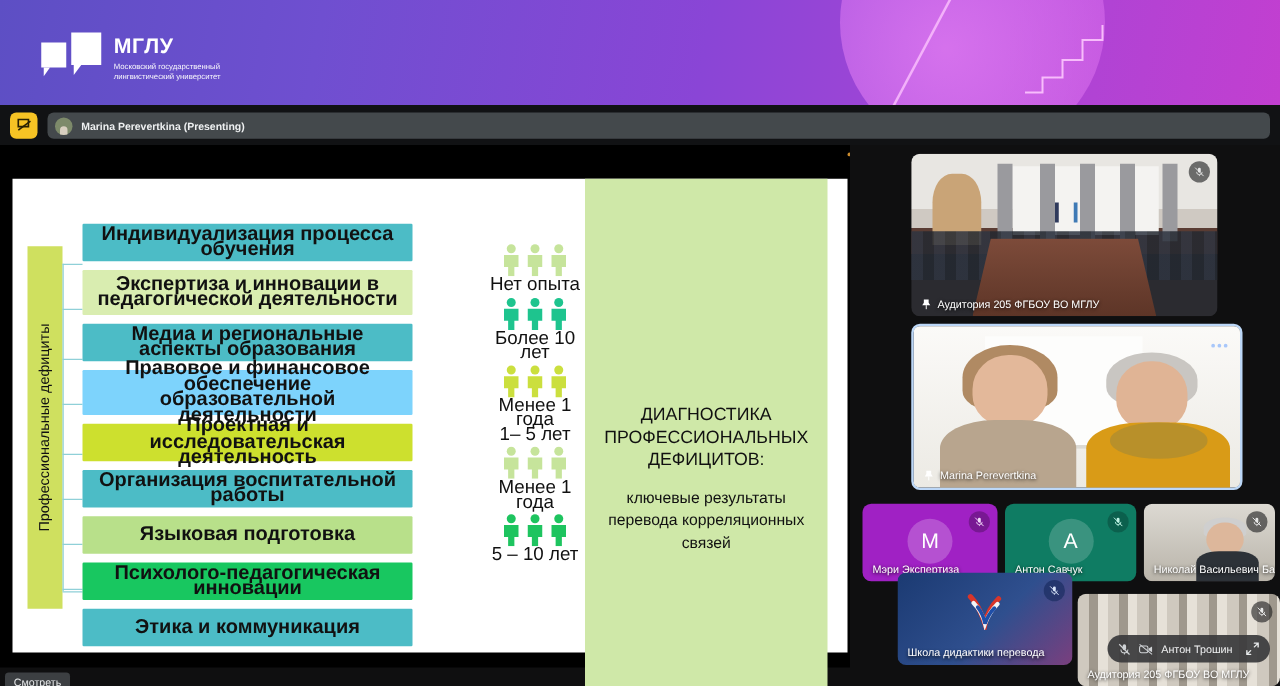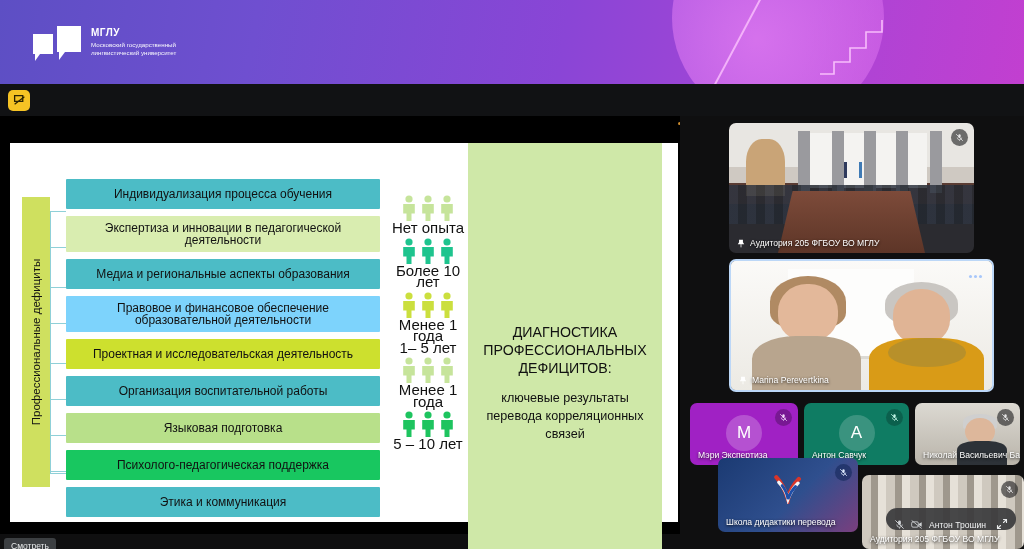--- a/index.html
+++ b/index.html
@@ -24,21 +24,21 @@
     background:rgba(255,200,255,.75); transform:rotate(28deg); transform-origin:top left;
   }
   .banner-steps { position:absolute; left:820px; top:18px; }
   .logo { position:absolute; left:33px; top:26px; display:flex; align-items:flex-start; gap:10px; }
   .bubbles { position:relative; width:48px; height:36px; }
   .bub-a { position:absolute; left:0; top:8px; width:20px; height:20px; background:#fff; }
   .bub-a:after { content:""; position:absolute; left:2px; top:20px; border-left:5px solid #fff; border-bottom:7px solid transparent; }
   .bub-b { position:absolute; left:24px; top:0; width:24px; height:26px; background:#fff; }
   .bub-b:after { content:""; position:absolute; left:2px; top:26px; border-left:6px solid #fff; border-bottom:8px solid transparent; }
   .logo-txt { padding-top:1px; }
-  .logo-title { color:#fff; font-weight:bold; font-size:10px; letter-spacing:.5px; }
+  .logo-title { color:#fff; font-weight:bold; font-size:17px; letter-spacing:.5px; }
   .logo-sub { color:#fff; font-size:6.2px; line-height:8px; margin-top:3px; opacity:.95; }
 
   
   .presbar { position:absolute; left:0; top:84px; width:1024px; height:32px; background:#111214; }
   .stop-present {
     position:absolute; left:8px; top:90px; width:22px; height:21px; border-radius:5px;
     background:#f6c324; display:flex; align-items:center; justify-content:center; cursor:pointer;
   }
   .present-pill {
     position:absolute; left:38px; top:90px; width:978px; height:21px; border-radius:5px;
@@ -61,23 +61,23 @@
   .vlabel span {
     transform:rotate(-90deg); white-space:nowrap; font-size:11.5px; color:#111;
   }
 
   .connectors { position:absolute; left:40px; top:54px; width:16px; height:290px; }
   .conn-v { position:absolute; left:0; top:14px; width:1.4px; height:262px; background:#8fd0d8; }
   .conn-h { position:absolute; left:0; width:16px; height:1.4px; background:#8fd0d8; }
 
   .bars { position:absolute; left:56px; top:36px; width:320px; }
   .bar {
-    width:314px; border-radius:1px; margin-bottom:7px;
+    width:264px; border-radius:1px; margin-bottom:7px;
     display:flex; align-items:center; justify-content:center; text-align:center;
-    color:#111; font-size:12px; line-height:12.5px; padding:0 10px;
+    color:#111; font-size:16px; line-height:12.5px; padding:0 10px;font-weight:bold;
   }
 
   .people-col { position:absolute; left:378px; top:52px; width:80px; text-align:center; }
   .people-group { margin-bottom:2px; }
   .people-row { display:flex; justify-content:center; gap:3px; }
   .p-label { font-size:15px; color:#111; line-height:11.5px; margin-top:1px; margin-bottom:4px; }
 
   .green-panel {
     position:absolute; left:458px; top:0px; width:194px; height:479px;
     background:#cfe8a8; display:flex; align-items:center; justify-content:center;
@@ -120,21 +120,21 @@
 
   .avatar-circle {
     position:absolute; left:50%; top:48%; transform:translate(-50%,-50%);
     width:36px; height:36px; border-radius:50%; display:flex; align-items:center; justify-content:center;
     color:#fff; font-size:17px;
   }
 
   .hover-overlay {
     position:absolute; left:206px; top:392px; width:130px; height:22px;
     background:rgba(58,58,60,.92); border-radius:11px;
-    display:flex; align-items:flex-end; gap:6px; padding:0 8px;
+    display:flex; align-items:center; gap:6px; padding:0 8px;
   }
   .hover-name { color:#f0f1f2; font-size:8.6px; white-space:nowrap; }
 
   
   .room-photo { position:absolute; inset:0; background:
       linear-gradient(#e8e6e2 0 34%, #cfc9c2 34% 46%, #5a3c33 46% 62%, #2b2b30 62% 100%); }
   .room-photo .flagpole { position:absolute; left:47%; top:30%; width:3px; height:16px; background:#2f3a5c; }
   .room-photo .flagpole2 { position:absolute; left:53%; top:30%; width:3px; height:16px; background:#3f7ab5; }
   .room-photo .arch { position:absolute; left:7%; top:12%; width:16%; height:44%; background:#c9a477; border-radius:40% 40% 0 0; }
   .room-photo .win { position:absolute; top:8%; width:9%; height:42%; background:#f4f3f1; }
@@ -195,20 +195,24 @@
     </div>
   </div>
 
   <div class="presbar"></div>
   <div class="stop-present">
     <svg width="13" height="13" viewBox="0 0 16 16">
       <path d="M2 2h10v7H2z" fill="none" stroke="#2a2203" stroke-width="1.6"></path>
       <path d="M2 12.5l12-9" stroke="#2a2203" stroke-width="1.6"></path>
     </svg>
   </div>
+  <div class="present-pill">
+    <div class="pres-avatar"></div>
+    <span class="pres-name">Marina Perevertkina (Presenting)</span>
+  </div>
 
   <div class="stage">
     <div class="slide">
       <div class="slide-inner">
 
         <div class="vlabel">
           <span>Профессиональные дефициты</span>
         </div>
 
         <div class="connectors">
@@ -240,21 +244,21 @@
             <div class="bar" style="background: rgb(205, 224, 46); height: 30px;">
               <span>Проектная и исследовательская деятельность</span>
             </div>
             <div class="bar" style="background: rgb(76, 188, 198); height: 30px;">
               <span>Организация воспитательной работы</span>
             </div>
             <div class="bar" style="background: rgb(184, 224, 138); height: 30px;">
               <span>Языковая подготовка</span>
             </div>
             <div class="bar" style="background: rgb(24, 199, 96); height: 30px;">
-              <span>Психолого-педагогическая поддержка</span>
+              <span>Психолого-педагогическая инновации</span>
             </div>
             <div class="bar" style="background: rgb(76, 188, 198); height: 30px;">
               <span>Этика и коммуникация</span>
             </div>
           </div>
 
         <div class="people-col" id="people-host">
             <div class="people-group">
               <div class="people-row">
                 <svg width="16" height="26" viewBox="0 0 16 26">

